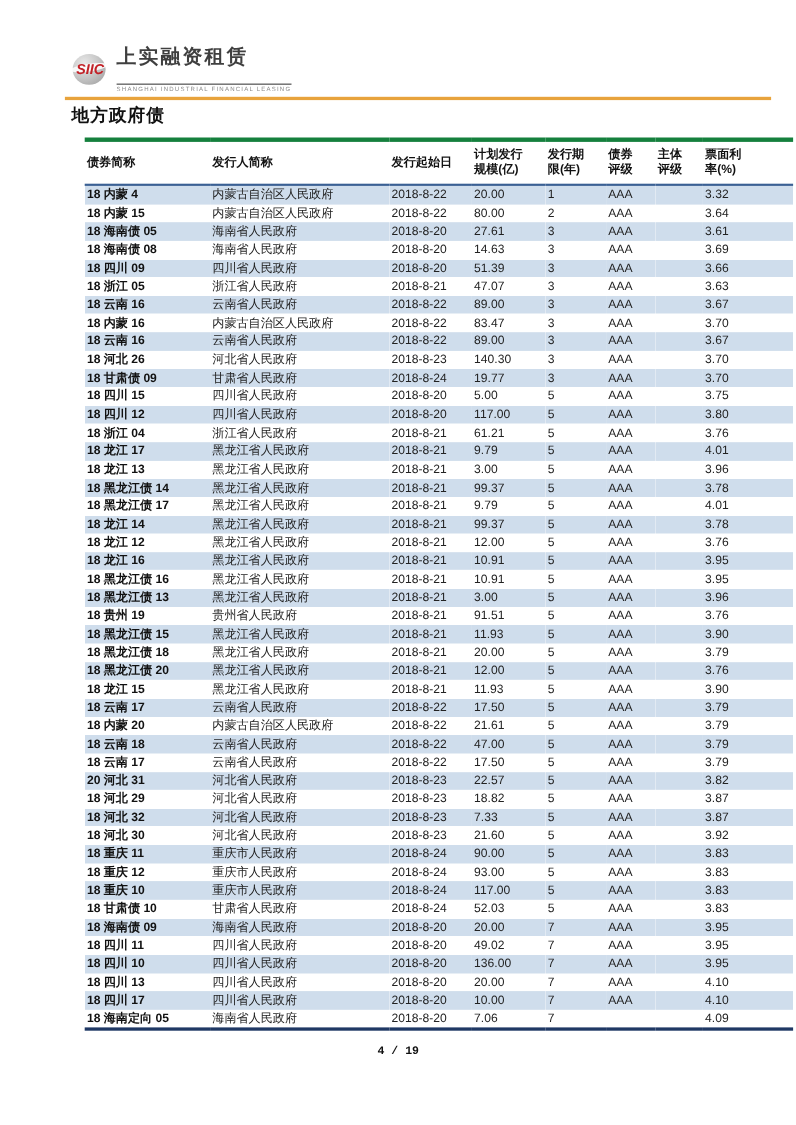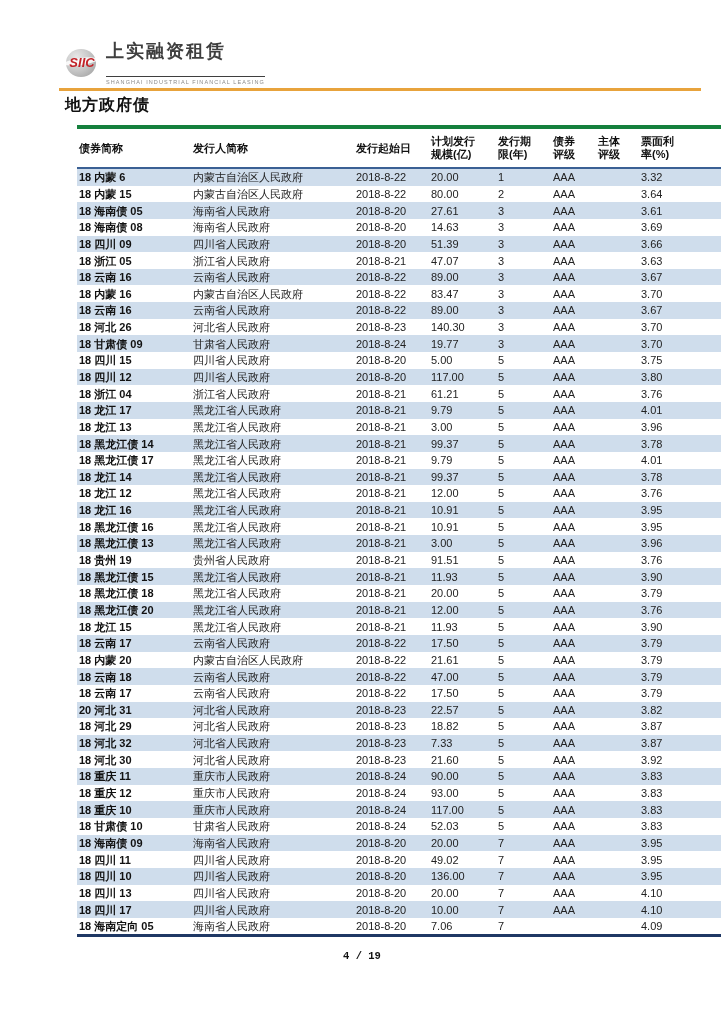--- a/index.html
+++ b/index.html
@@ -114,21 +114,21 @@
         <th>债券
 评级</th>
         <th>主体
 评级</th>
         <th>票面利
 率(%)</th>
       </tr>
     </thead>
     <tbody>
         <tr>
-          <td>18 内蒙 6</td>
+          <td>18 内蒙 4</td>
           <td>内蒙古自治区人民政府</td>
           <td>2018-8-22</td>
           <td>20.00</td>
           <td>1</td>
           <td>AAA</td>
           <td></td>
           <td>3.32</td>
         </tr>
         <tr>
           <td>18 内蒙 15</td>

